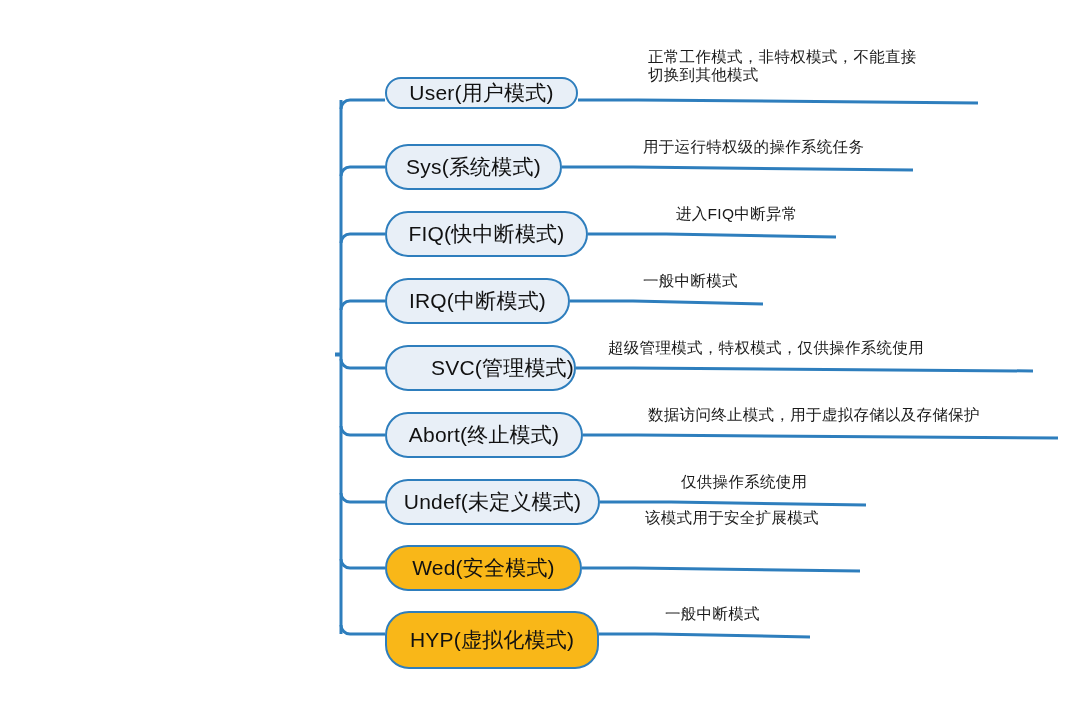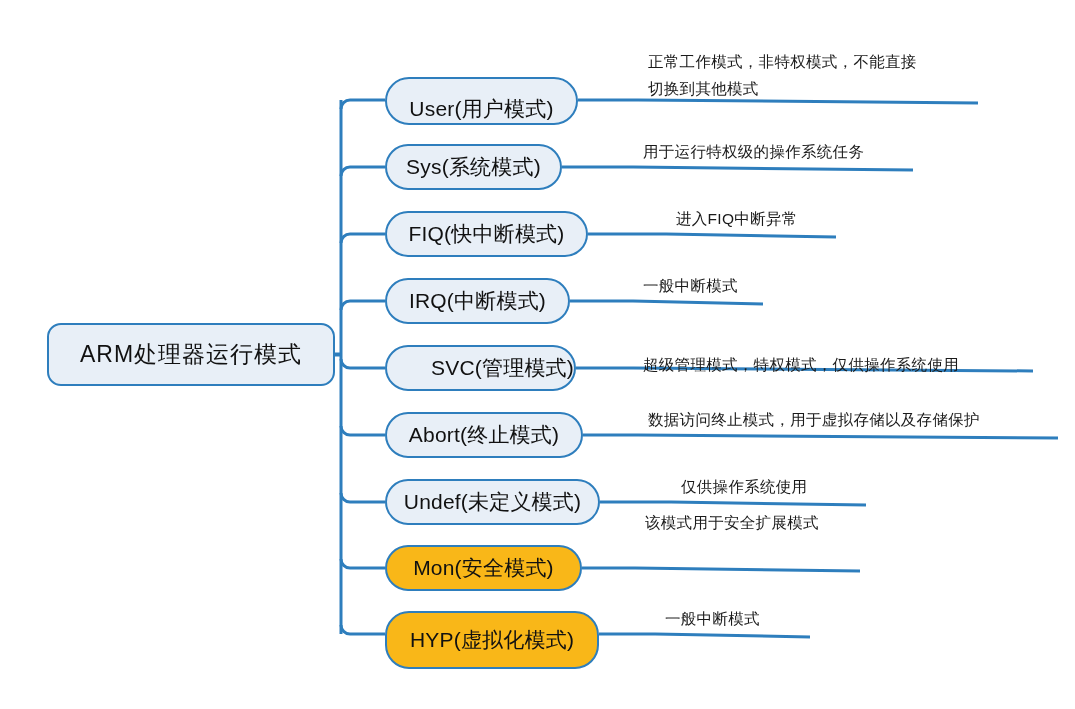--- a/index.html
+++ b/index.html
@@ -47,21 +47,21 @@
   }
   .node.orange {
     background: #F9B718;
     font-size: 21px;
   }
   .desc {
     position: absolute;
     box-sizing: border-box;
     color: #1a1a1a;
     font-size: 15.5px;
-    line-height: 27px;
+    line-height: 18px;
     white-space: pre-line;
     letter-spacing: 0.3px;
   }
 </style>
 </head>
 <body>
 
 <div id="canvas">
 
   <svg id="connectors" viewBox="0 0 1075 709">
@@ -80,56 +80,53 @@
       <path d="M 341 426 A 9 9 0 0 0 350 435 L 385 435" fill="none" stroke="#2E7EBD" stroke-width="3" stroke-linecap="butt"></path>
       <path d="M 583 435 L 638 435 L 1058 438" fill="none" stroke="#2E7EBD" stroke-width="3" stroke-linecap="butt"></path>
       <path d="M 341 493 A 9 9 0 0 0 350 502 L 385 502" fill="none" stroke="#2E7EBD" stroke-width="3" stroke-linecap="butt"></path>
       <path d="M 600 502 L 671 502 L 866 505" fill="none" stroke="#2E7EBD" stroke-width="3" stroke-linecap="butt"></path>
       <path d="M 341 559 A 9 9 0 0 0 350 568 L 385 568" fill="none" stroke="#2E7EBD" stroke-width="3" stroke-linecap="butt"></path>
       <path d="M 582 568 L 635 568 L 860 571" fill="none" stroke="#2E7EBD" stroke-width="3" stroke-linecap="butt"></path>
       <path d="M 341 625 A 9 9 0 0 0 350 634 L 385 634" fill="none" stroke="#2E7EBD" stroke-width="3" stroke-linecap="butt"></path>
       <path d="M 599 634 L 655 634 L 810 637" fill="none" stroke="#2E7EBD" stroke-width="3" stroke-linecap="butt"></path>
     </svg>
 
-  <div class="node root" style="left:47px; top:323px; width:288px; height:63px;">
-    <span>ARM处理器运行模式</span>
-  </div>
 
   <div id="branch-layer">
-      <div class="node blue" style="left: 385px; top: 77px; width: 193px; height: 48px; align-items: flex-end;">
+      <div class="node blue" style="left: 385px; top: 77px; width: 193px; height: 32px; align-items: flex-end;">
         <span>User(用户模式)</span>
       </div>
       <div class="desc" style="left: 648px; width: 336px; top: 48px;">正常工作模式，非特权模式，不能直接
 切换到其他模式</div>
       <div class="node blue" style="left: 385px; top: 144px; width: 177px; height: 46px;">
         <span>Sys(系统模式)</span>
       </div>
       <div class="desc" style="left: 643px; width: 276px; top: 138px;">用于运行特权级的操作系统任务</div>
       <div class="node blue" style="left: 385px; top: 211px; width: 203px; height: 46px;">
         <span>FIQ(快中断模式)</span>
       </div>
       <div class="desc" style="left: 676px; width: 166px; top: 205px;">进入FIQ中断异常</div>
       <div class="node blue" style="left: 385px; top: 278px; width: 185px; height: 46px;">
         <span>IRQ(中断模式)</span>
       </div>
       <div class="desc" style="left: 643px; width: 126px; top: 272px;">一般中断模式</div>
       <div class="node blue" style="left: 385px; top: 345px; width: 191px; height: 46px; justify-content: flex-end;">
         <span>SVC(管理模式)</span>
       </div>
-      <div class="desc" style="left: 643px; width: 396px; top: 339px; margin-top: 12px;">超级管理模式，特权模式，仅供操作系统使用</div>
+      <div class="desc" style="left: 608px; width: 396px; top: 339px;">超级管理模式，特权模式，仅供操作系统使用</div>
       <div class="node blue" style="left: 385px; top: 412px; width: 198px; height: 46px;">
         <span>Abort(终止模式)</span>
       </div>
       <div class="desc" style="left: 648px; width: 416px; top: 406px;">数据访问终止模式，用于虚拟存储以及存储保护</div>
       <div class="node blue" style="left: 385px; top: 479px; width: 215px; height: 46px;">
         <span>Undef(未定义模式)</span>
       </div>
       <div class="desc" style="left: 681px; width: 191px; top: 473px;">仅供操作系统使用</div>
       <div class="node orange" style="left: 385px; top: 545px; width: 197px; height: 46px;">
-        <span>Mon(安全模式)</span>
+        <span>Wed(安全模式)</span>
       </div>
       <div class="desc" style="left: 645px; width: 221px; top: 509px;">该模式用于安全扩展模式</div>
       <div class="node orange" style="left: 385px; top: 611px; width: 214px; height: 58px;">
         <span>HYP(虚拟化模式)</span>
       </div>
       <div class="desc" style="left: 665px; width: 151px; top: 605px;">一般中断模式</div>
     </div>
 
 </div>
 

